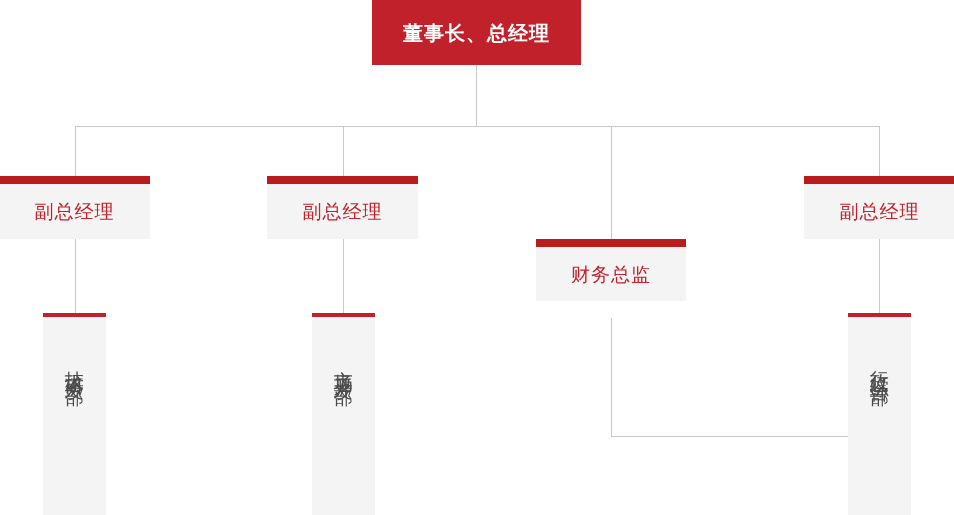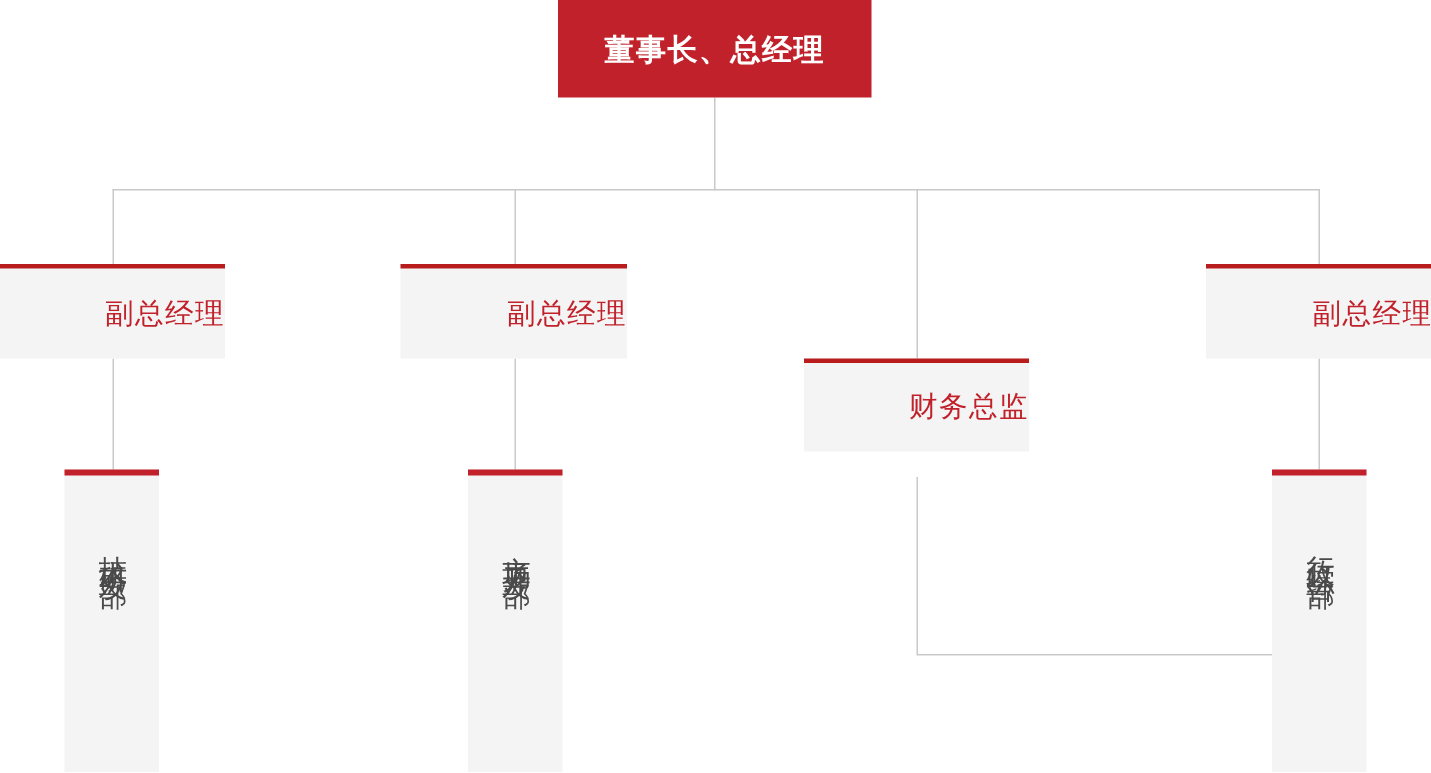--- a/index.html
+++ b/index.html
@@ -48,24 +48,24 @@
     color: #ffffff;
     font-size: 20px;
     font-weight: bold;
     letter-spacing: 1px;
     line-height: 1;
   }
 
   
   .node-mid {
     background: #f4f4f4;
-    border-top: 3px solid #b91c1c;
+    border-top: 8px solid #b91c1c;
     display: flex;
     align-items: center;
-    justify-content: flex-end;
+    justify-content: center;
   }
   .node-mid .node-label {
     color: #c0212a;
     font-size: 19px;
     line-height: 1;
     letter-spacing: 1px;
   }
 
   
   .node-dept {

